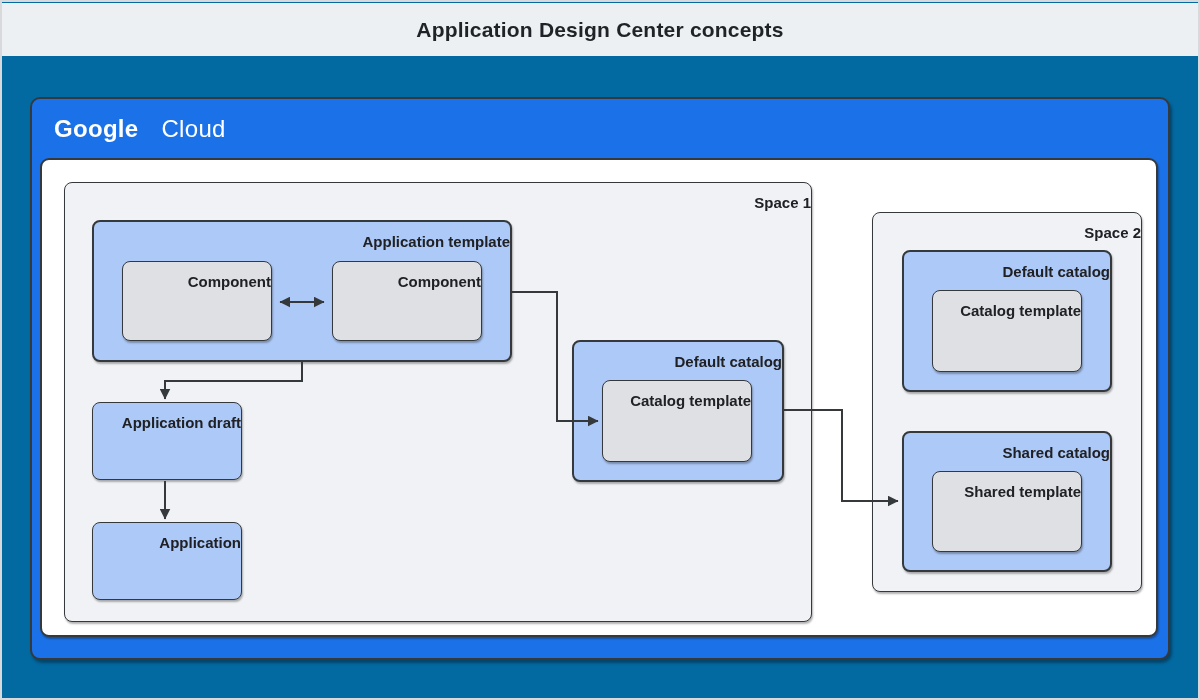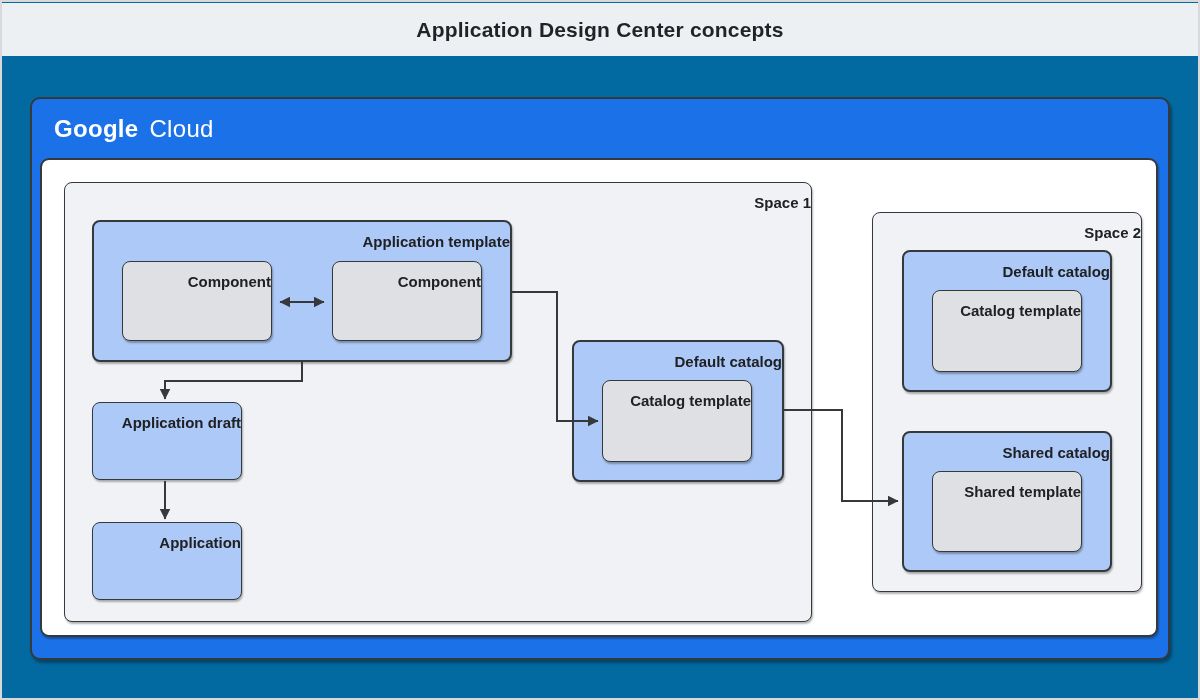--- a/index.html
+++ b/index.html
@@ -52,21 +52,21 @@
   }
   .gc-logo {
     position: absolute;
     left: 22px; top: 16px;
     font-size: 24px;
     color: #ffffff;
     letter-spacing: 0.3px;
     white-space: nowrap;
   }
   .gc-logo .g-bold { font-weight: 600; text-align: center; }
-  .gc-logo .g-light { font-weight: 400; margin-left: 11px; }
+  .gc-logo .g-light { font-weight: 400; margin-left: 23px; }
   .content-panel {
     position: absolute;
     left: 38px; top: 156px;
     width: 1118px; height: 479px;
     background: #ffffff;
     border: 2px solid var(--border-dark);
     border-radius: 9px;
     box-shadow: 1px 2px 2px rgba(0,0,0,0.3);
   }
   .box {

